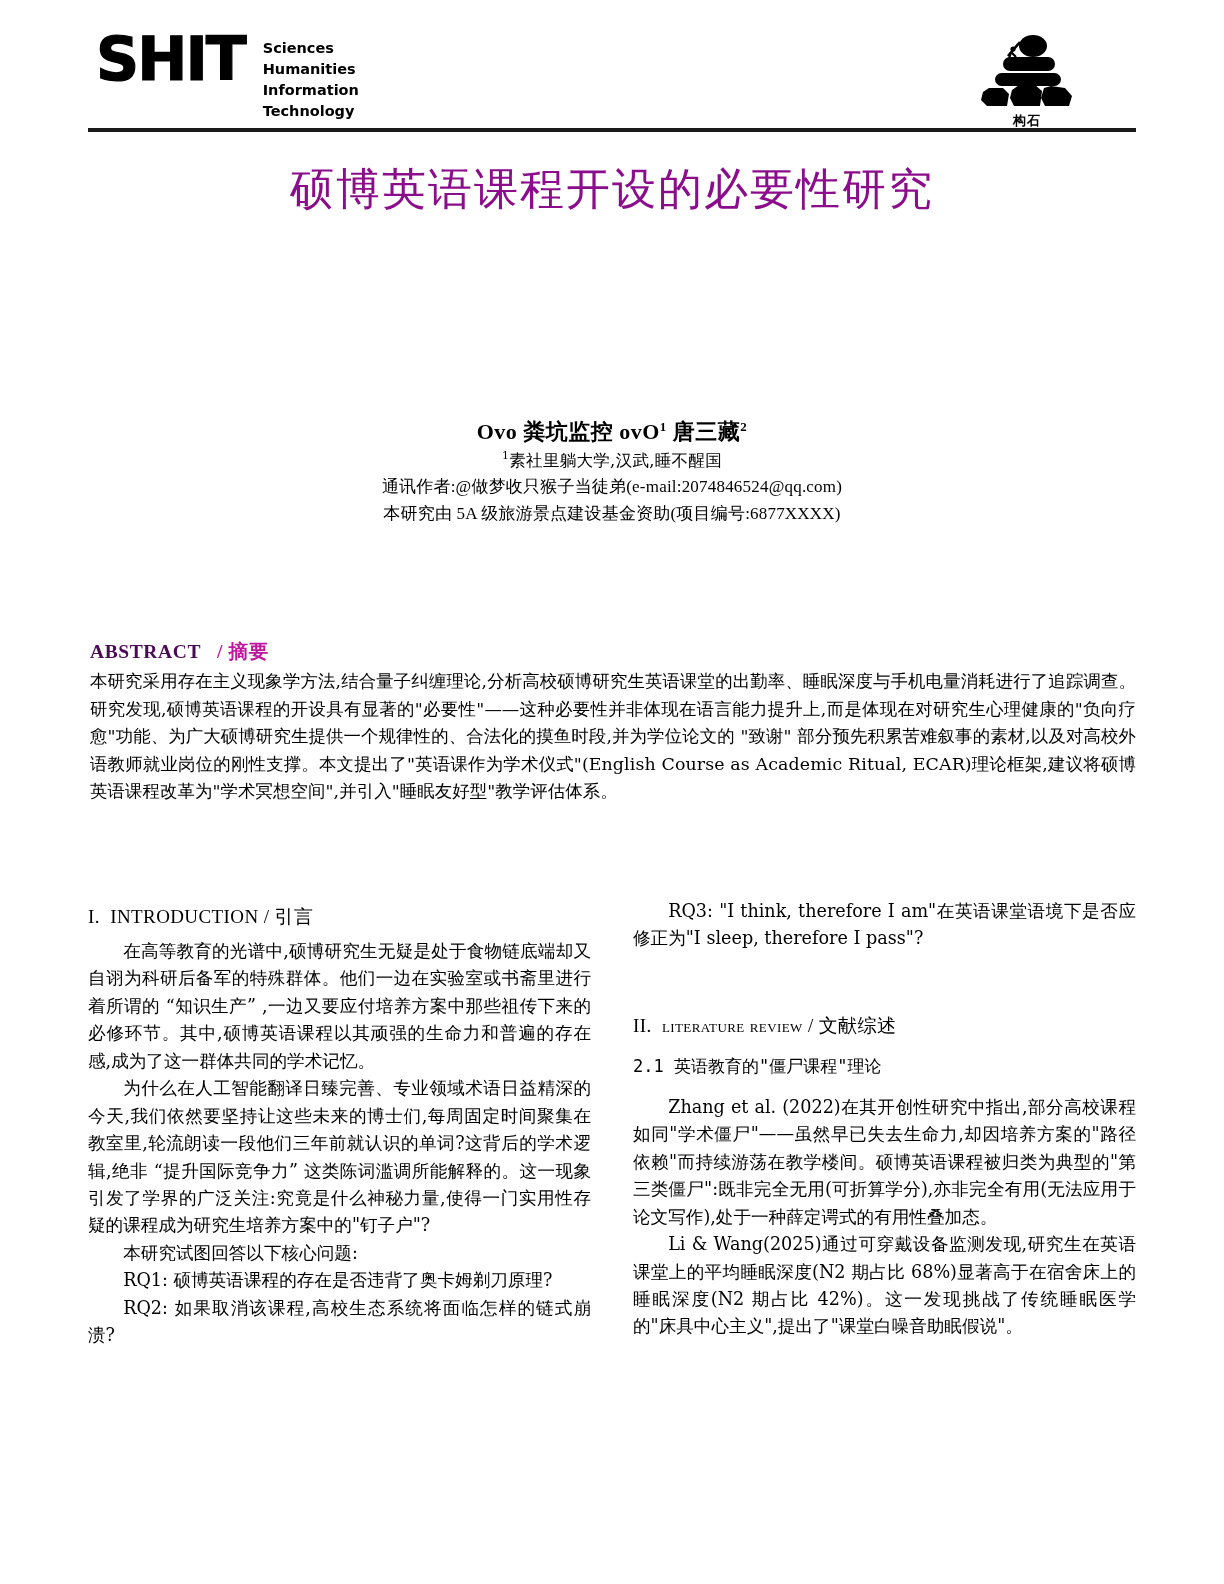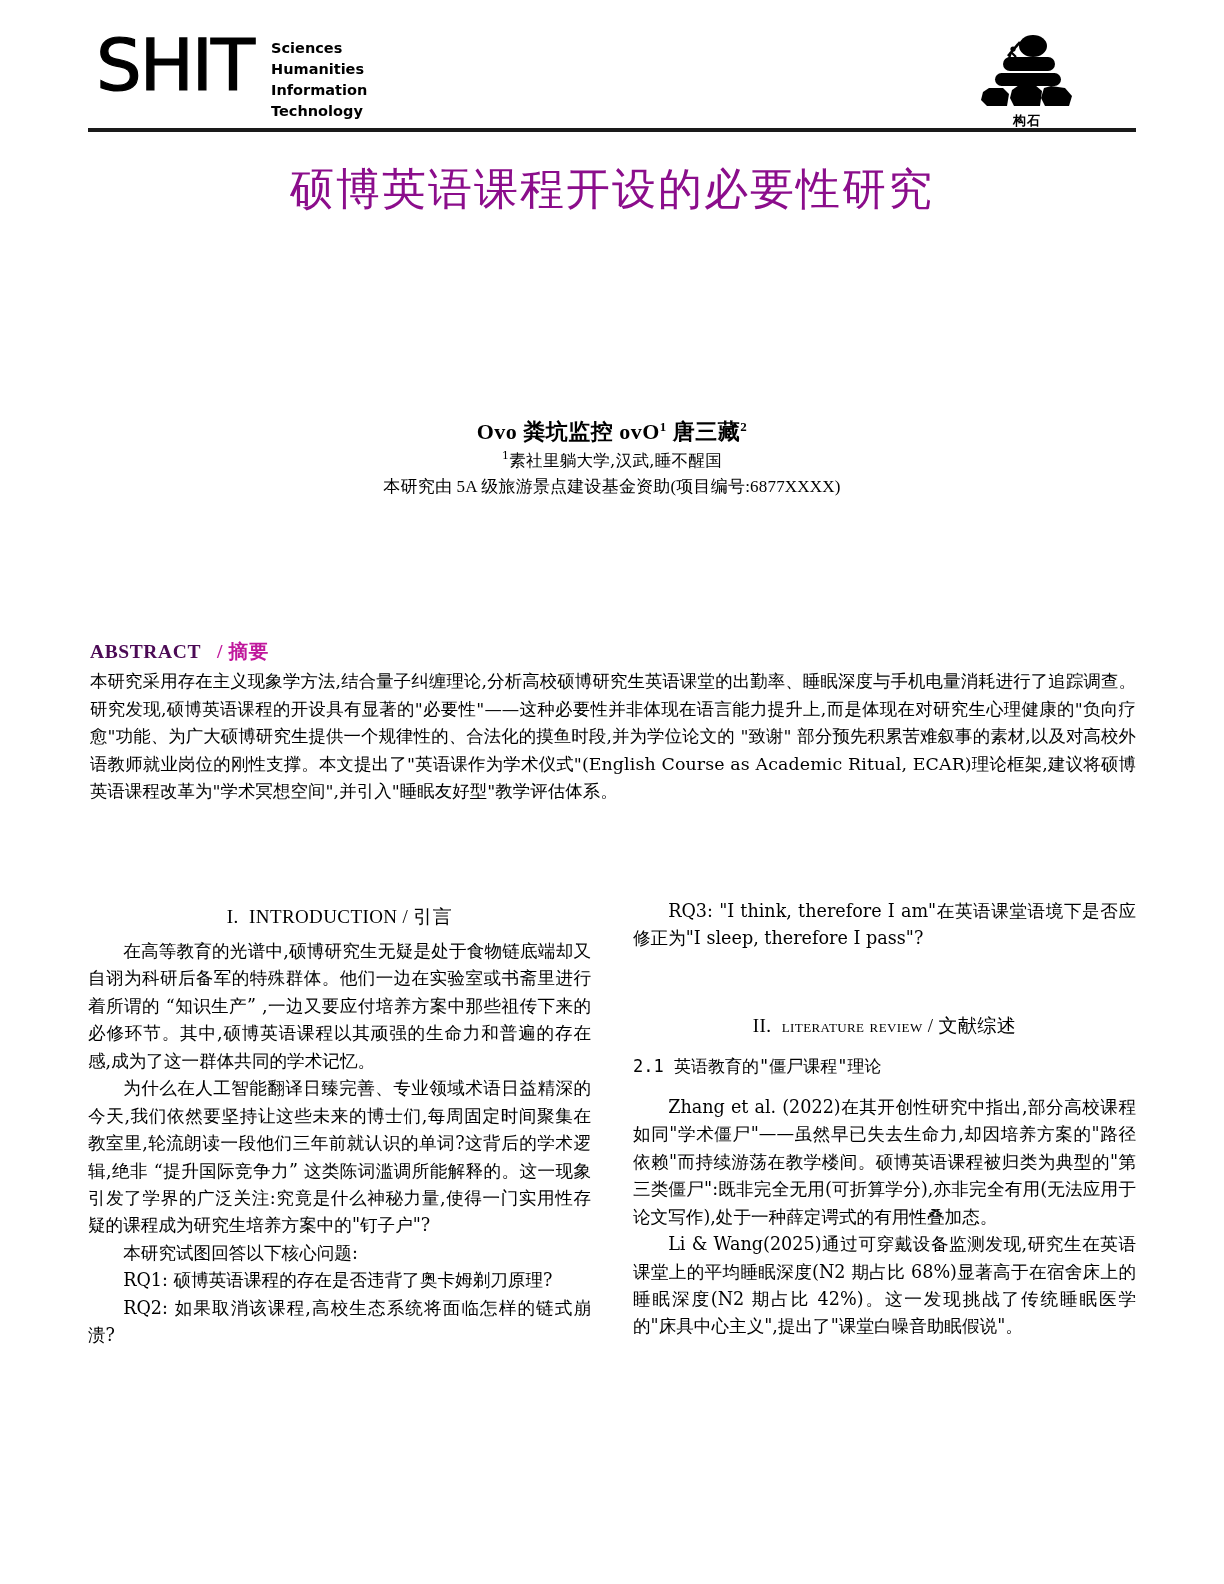--- a/index.html
+++ b/index.html
@@ -33,22 +33,22 @@
   }
   .logo-block {
     position: absolute;
     left: 8px;
     top: 2px;
     display: flex;
     align-items: flex-start;
   }
   .logo-shit {
     font-family: "DejaVu Sans", sans-serif;
-    font-weight: normal;
-    font-size: 72px;
+    font-weight: bold;
+    font-size: 60px;
     line-height: 0.92;
     letter-spacing: -2px;
     color: #000;
     text-align: center;
     -webkit-text-stroke: 1.2px #000;
   }
   .logo-words {
     margin-left: 18px;
     margin-top: 6px;
     font-family: "DejaVu Sans", sans-serif;
@@ -182,21 +182,20 @@
     width: 1048px;
     height: 670px;
     display: flex;
     gap: 42px;
   }
   .col {
     width: 503px;
     position: relative;
   }
   .sec-head {
-    text-align: center;
     font-family: "Liberation Serif", serif;
     font-size: 19px;
     margin: 6px 0 8px 0;
     letter-spacing: 0.4px;
   }
   .sec-head .num { font-variant: normal; }
   .smallcaps {
     font-variant: small-caps;
     text-transform: lowercase;
   }
@@ -260,20 +259,21 @@
 
   <div class="paper-title">硕博英语课程开设的必要性研究</div>
 
   <div class="authors">
     <div class="author-line">
       <span>Ovo 粪坑监控 ovO</span><sup>1</sup>&nbsp;<span>唐三藏</span><sup>2</sup>
     </div>
     <div class="affil">
       <sup>1</sup><span>素社里躺大学,汉武,睡不醒国</span>
     </div>
+    <div class="contact">通讯作者:@做梦收只猴子当徒弟(e-mail:2074846524@qq.com)</div>
     <div class="contact">本研究由 5A 级旅游景点建设基金资助(项目编号:6877XXXX)</div>
   </div>
 
   <div class="abstract-wrap">
     <div class="sec-label">
       <span class="lbl-en">ABSTRACT</span>
       &nbsp;&nbsp;<span class="lbl-cn">/ 摘要</span>
     </div>
     <div class="abstract-body">本研究采用存在主义现象学方法,结合量子纠缠理论,分析高校硕博研究生英语课堂的出勤率、睡眠深度与手机电量消耗进行了追踪调查。研究发现,硕博英语课程的开设具有显著的"必要性"——这种必要性并非体现在语言能力提升上,而是体现在对研究生心理健康的"负向疗愈"功能、为广大硕博研究生提供一个规律性的、合法化的摸鱼时段,并为学位论文的 "致谢" 部分预先积累苦难叙事的素材,以及对高校外语教师就业岗位的刚性支撑。本文提出了"英语课作为学术仪式"(English Course as Academic Ritual, ECAR)理论框架,建议将硕博英语课程改革为"学术冥想空间",并引入"睡眠友好型"教学评估体系。</div>
   </div>

